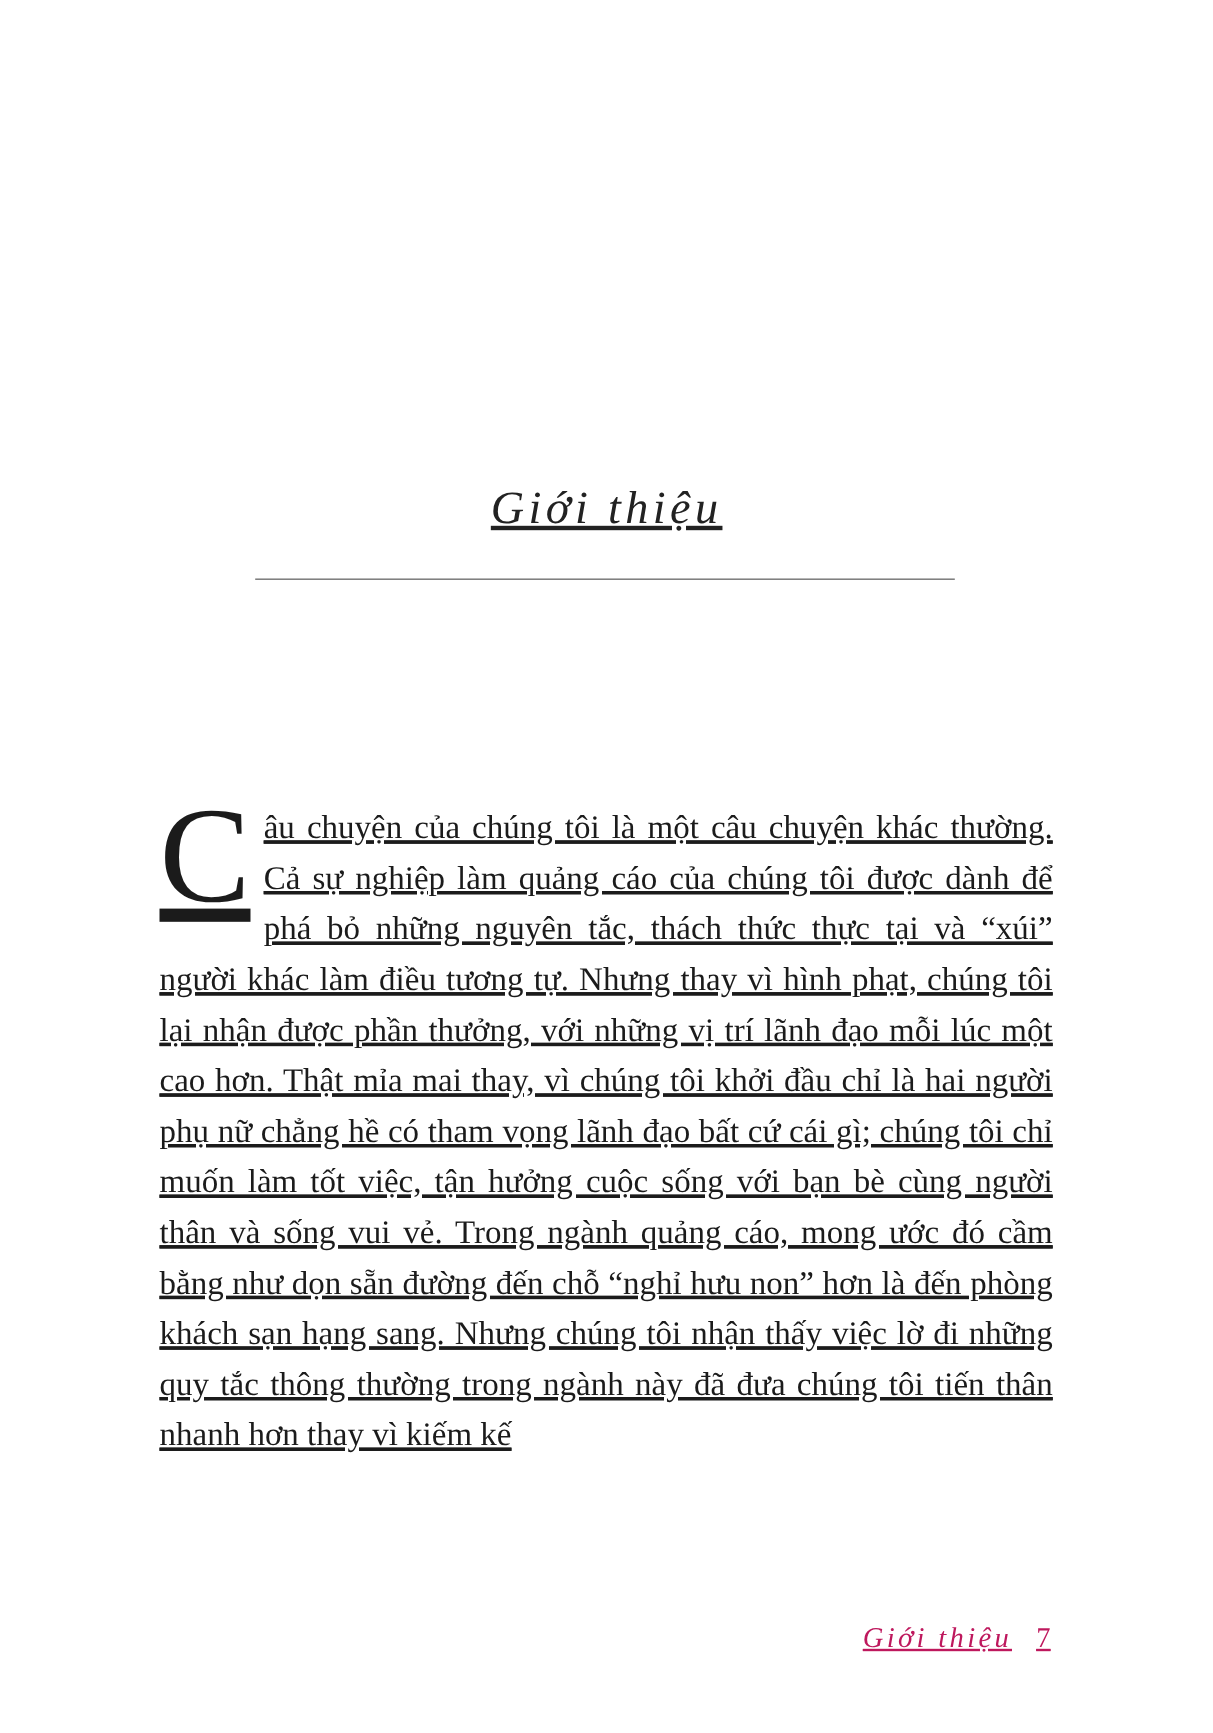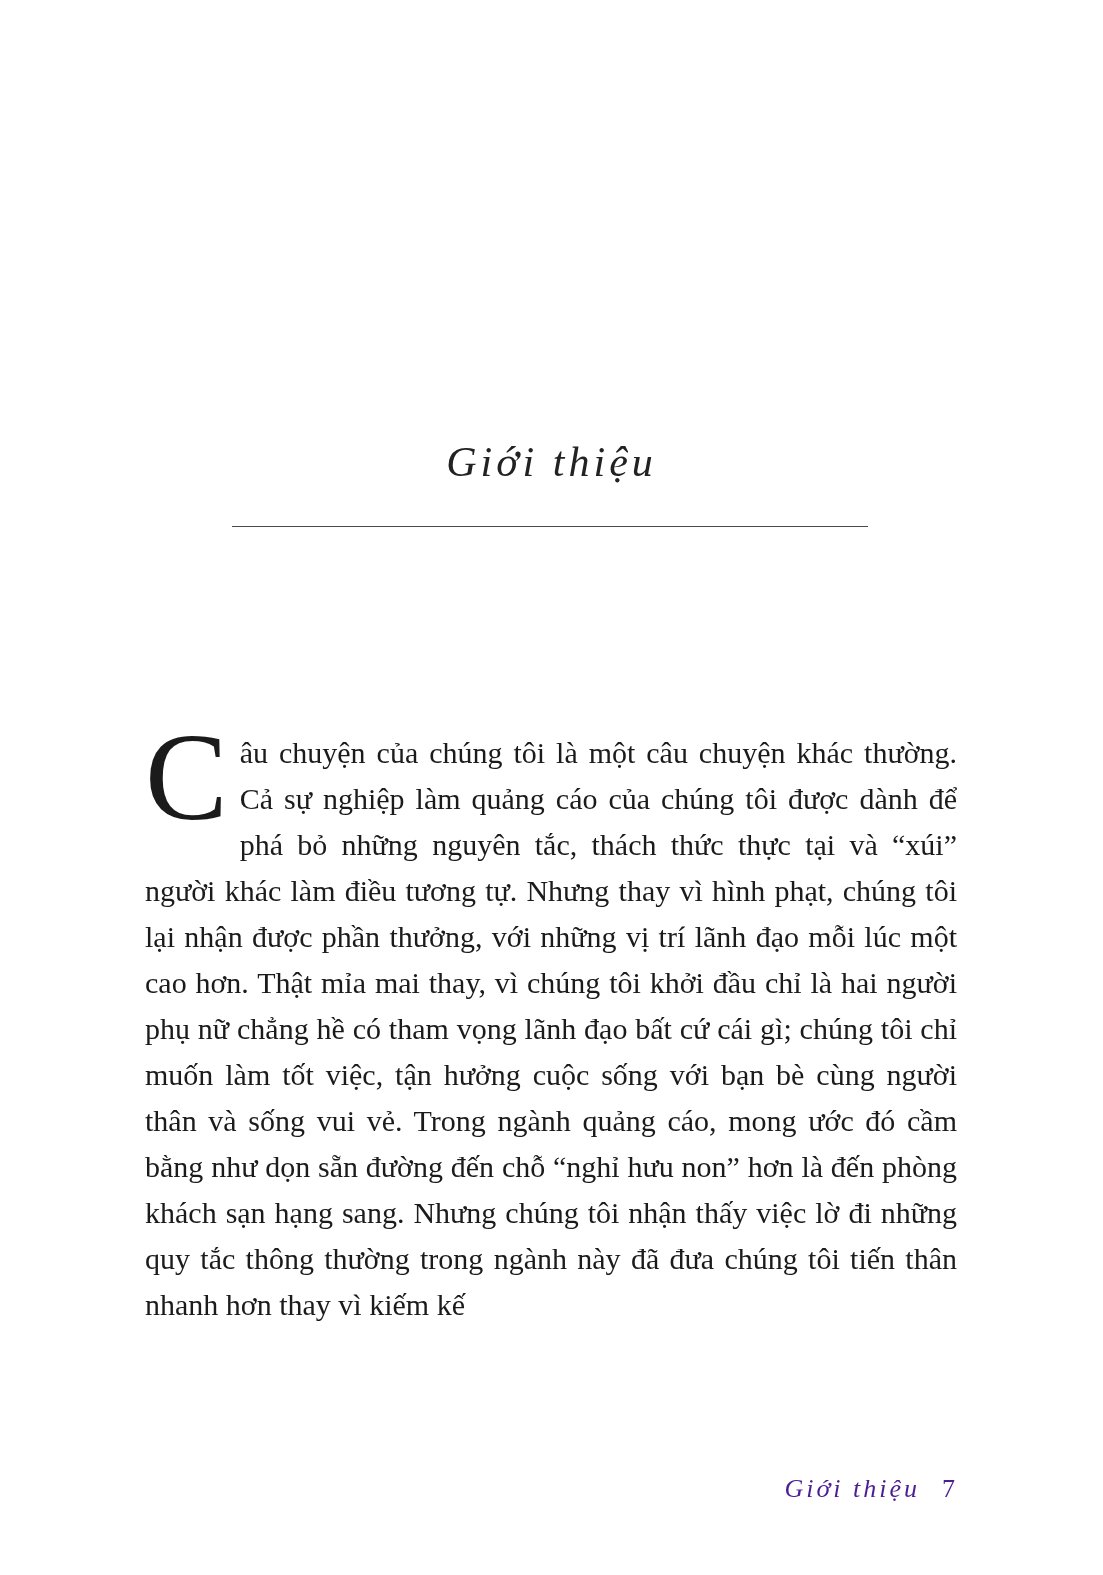--- a/index.html
+++ b/index.html
@@ -1,15 +1,15 @@
 <!DOCTYPE html>
 <html><head>
 <meta charset="utf-8">
 <style>
-  * { box-sizing: border-box; }
+  * { box-sizing: border-box; text-decoration: underline; }
   html, body {
     margin: 0;
     padding: 0;
     background: #ffffff;
   }
   .page {
     position: relative;
     width: 1103px;
     height: 1575px;
     background: #ffffff;
@@ -56,21 +56,21 @@
     height: 92px;
     padding-right: 12px;
     margin-top: 2px;
     color: #1b1b1b;
   }
   .page-footer {
     position: absolute;
     top: 1474px;
     right: 148px;
     font-size: 26px;
-    color: #4c1d95;
+    color: #be185d;
     white-space: nowrap;
   }
   .footer-label {
     font-style: italic;
     letter-spacing: 3px;
     margin-right: 22px;
   }
   .footer-page {
     font-style: normal;
     letter-spacing: 0;

